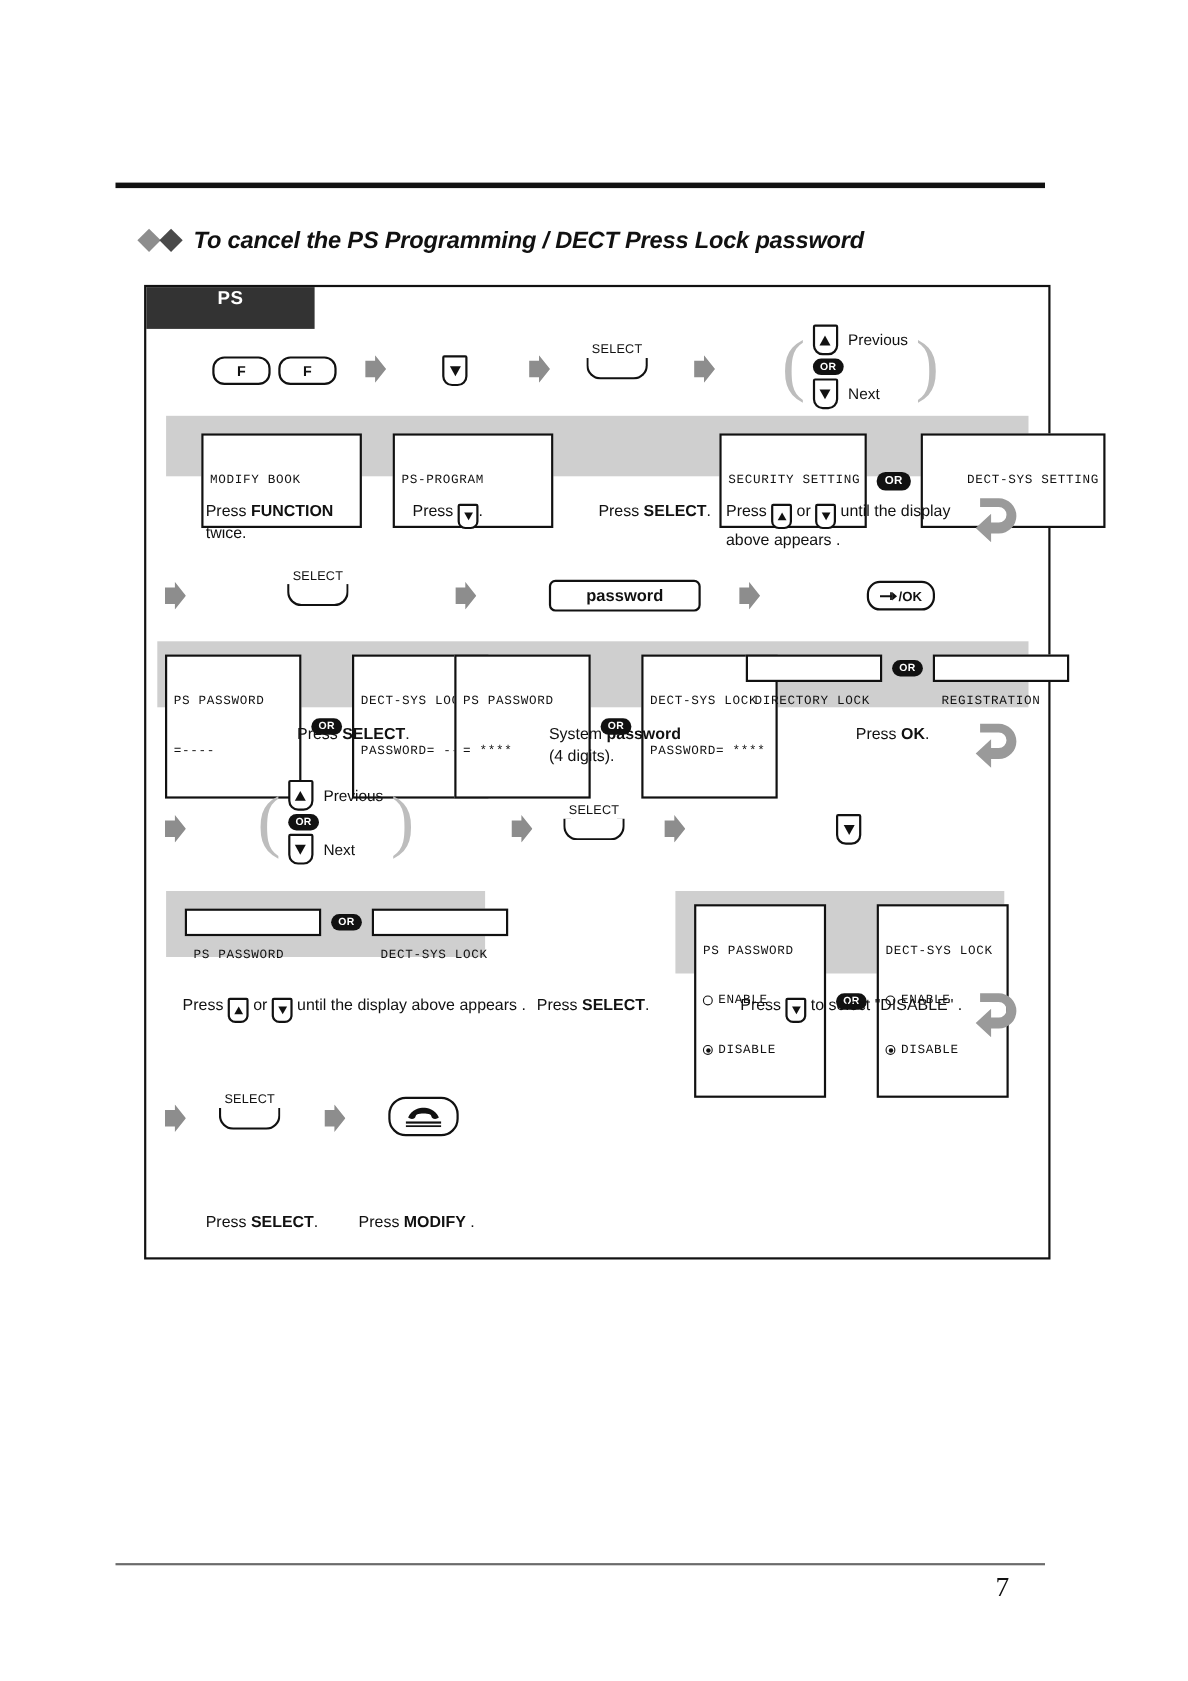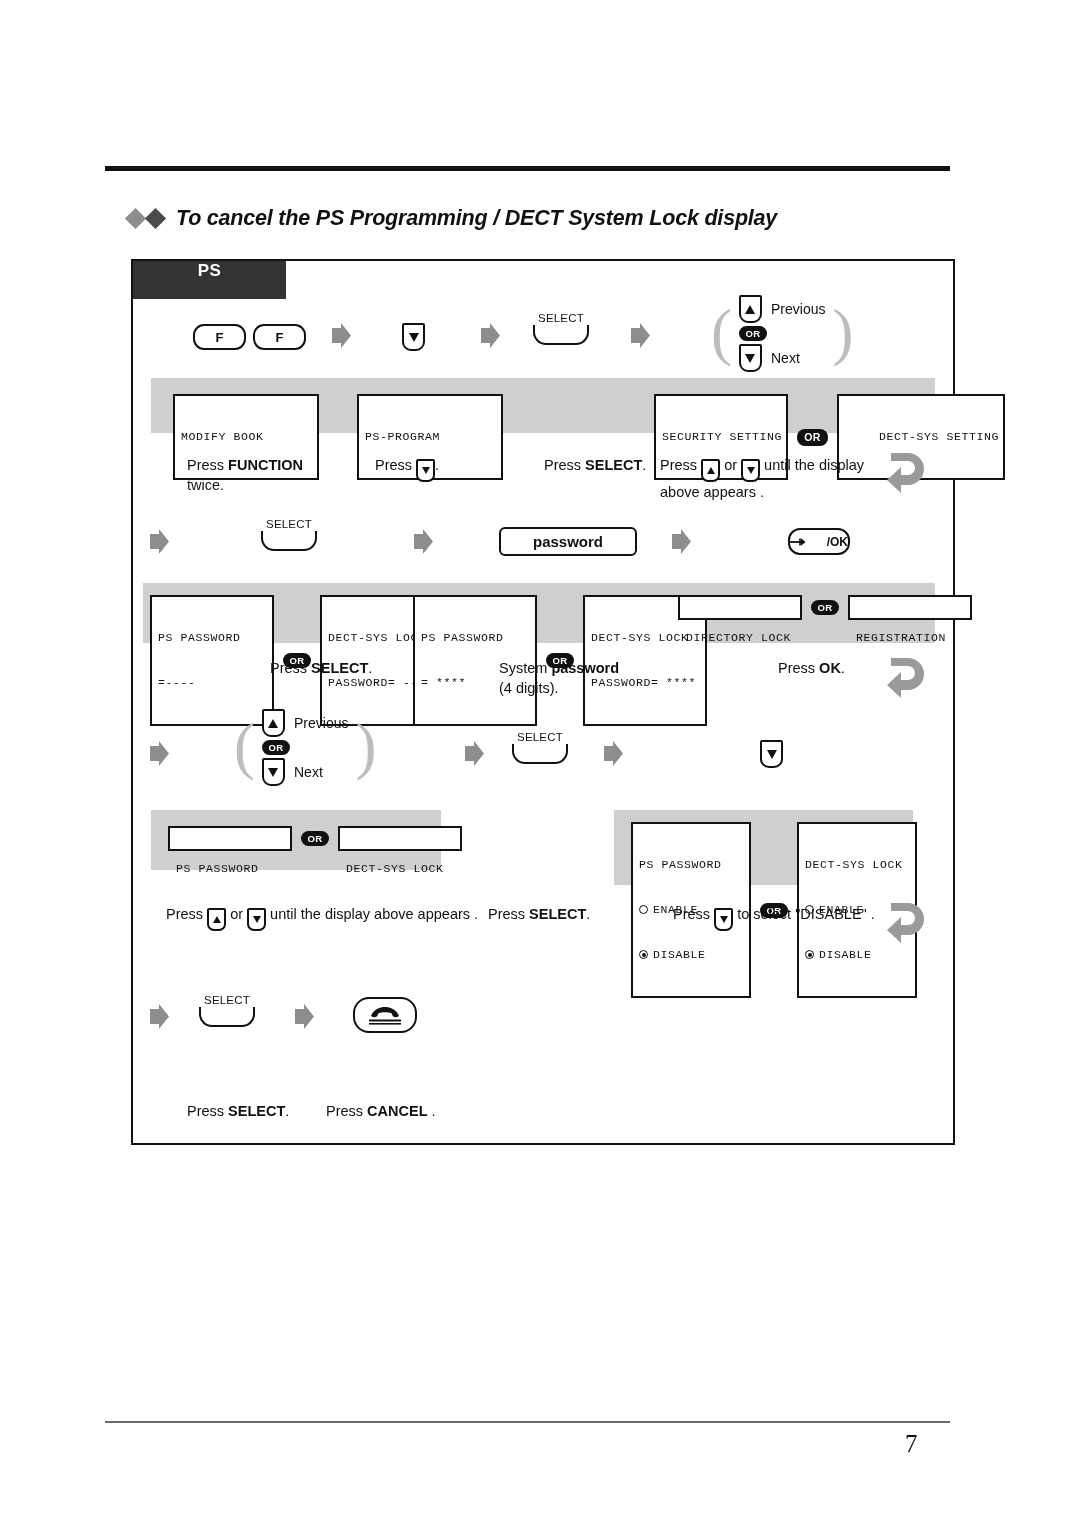--- a/index.html
+++ b/index.html
@@ -72,21 +72,21 @@
   .pn-row{display:flex;align-items:center;gap:9px;}
   .pn-row .t{font-size:14px;color:#111;}
 
   
   .pwbtn{min-width:110px;height:25px;border:2.5px solid #111;border-radius:6px;background:#fff;
     display:flex;align-items:center;justify-content:center;
     font-size:15px;font-weight:bold;color:#111;padding:0 12px;}
 
   
   .okbtn{width:58px;height:23px;border:2.5px solid #111;border-radius:12px;background:#fff;
-    display:flex;align-items:center;justify-content:space-between;gap:1px;font-size:12px;font-weight:bold;color:#111;}
+    display:flex;align-items:center;justify-content:center;gap:1px;font-size:12px;font-weight:bold;color:#111;}
 
   
   .cancelbtn{width:60px;height:32px;border:2.5px solid #111;border-radius:16px;background:#fff;
     display:flex;align-items:center;justify-content:center;}
 
   
   .lcd{border:2px solid #111;background:#fff;padding:3px 6px 4px 6px;
     font-family:"Liberation Mono","DejaVu Sans Mono",monospace;font-size:11.5px;color:#111;
     line-height:15px;letter-spacing:0.6px;white-space:pre;}
   .lcd-line{white-space:pre;}
@@ -107,21 +107,21 @@
 </head>
 <body>
 
 <div class="page">
 
   <div class="top-rule"></div>
 
   <div class="heading">
     <span class="diamond d1"></span>
     <span class="diamond d2"></span>
-    <span class="heading-text">To cancel the PS Programming / DECT System Lock display</span>
+    <span class="heading-text">To cancel the PS Programming / DECT Press Lock password</span>
   </div>
 
   <div class="frame">
 
     <div class="ps-tab">
       <span>PS</span>
     </div>
 
     <div class="band" style="left:18px;top:117px;width:784px;height:55px;"></div>
     <div class="band" style="left:10px;top:322px;width:792px;height:60px;"></div>
@@ -175,21 +175,21 @@
         <span class="pn-row">
           <span class="navkey">
               <span class="tri tri-down"></span>
             </span>
           <span class="t">Next</span>
         </span>
       </span>
       <span class="brace">)</span>
     </div>
 
-    <div class="abs lcd" style="left:40px;top:133px;width:130px;">
+    <div class="abs lcd" style="left:50px;top:133px;width:130px;">
       <div class="lcd-line">MODIFY BOOK</div>
     </div>
     <div class="abs lcd" style="left:224px;top:133px;width:130px;">
       <div class="lcd-line">PS-PROGRAM</div>
     </div>
     <div class="abs lcd-group" style="left:521px;top:133px;">
       <div class="lcd" style="width:118px;">
         <div class="lcd-line">SECURITY SETTING</div>
       </div>
       <span class="orpill orpill-lg">
@@ -452,21 +452,21 @@
         <rect x="1" y="17" width="32" height="1.6" fill="#111"></rect>
       </svg>
     </div>
 
     <div class="abs instr" style="left:54px;top:840px;">
       <span>Press</span>
       <b>SELECT</b><span>.</span>
     </div>
     <div class="abs instr" style="left:193px;top:840px;">
       <span>Press</span>
-      <b>CANCEL</b>
+      <b>MODIFY</b>
       <span>.</span>
     </div>
 
   </div>
 
   <div class="foot-rule"></div>
   <div class="page-num">7</div>
 
 </div>
 

